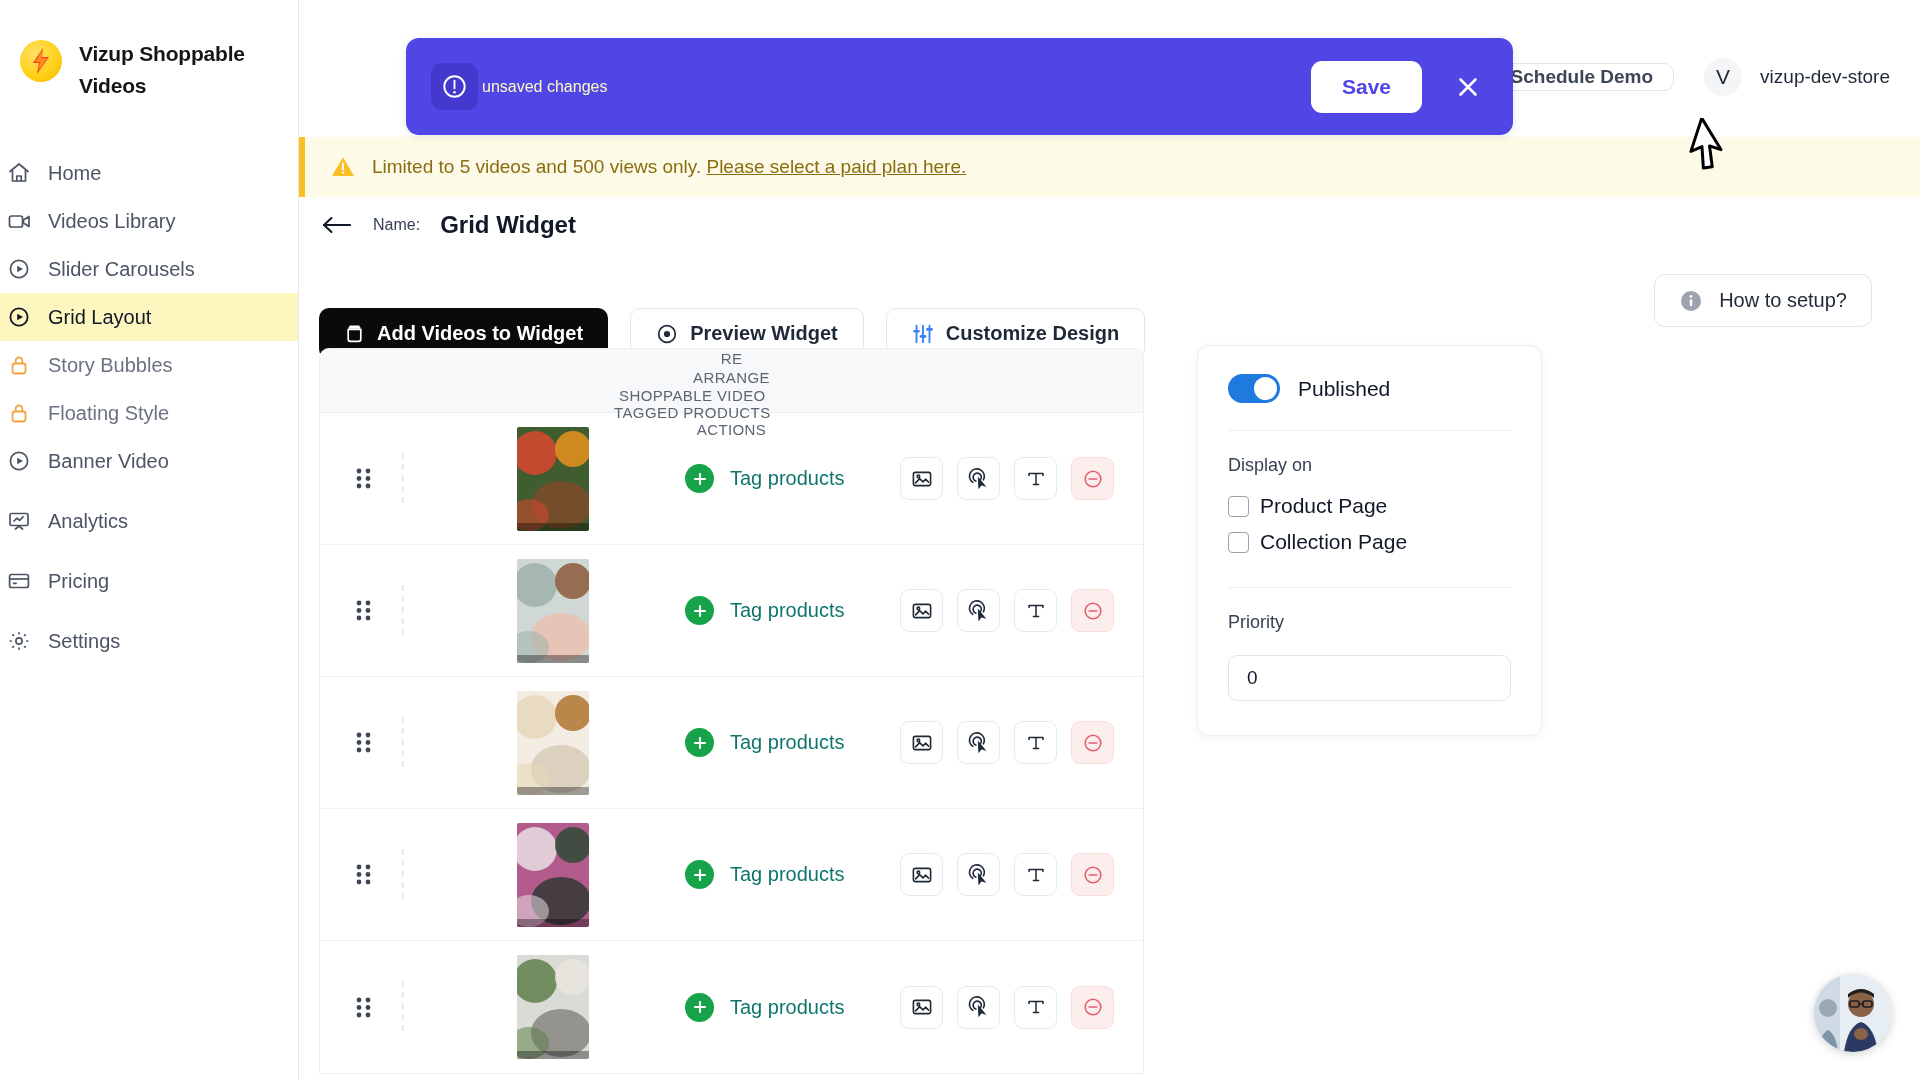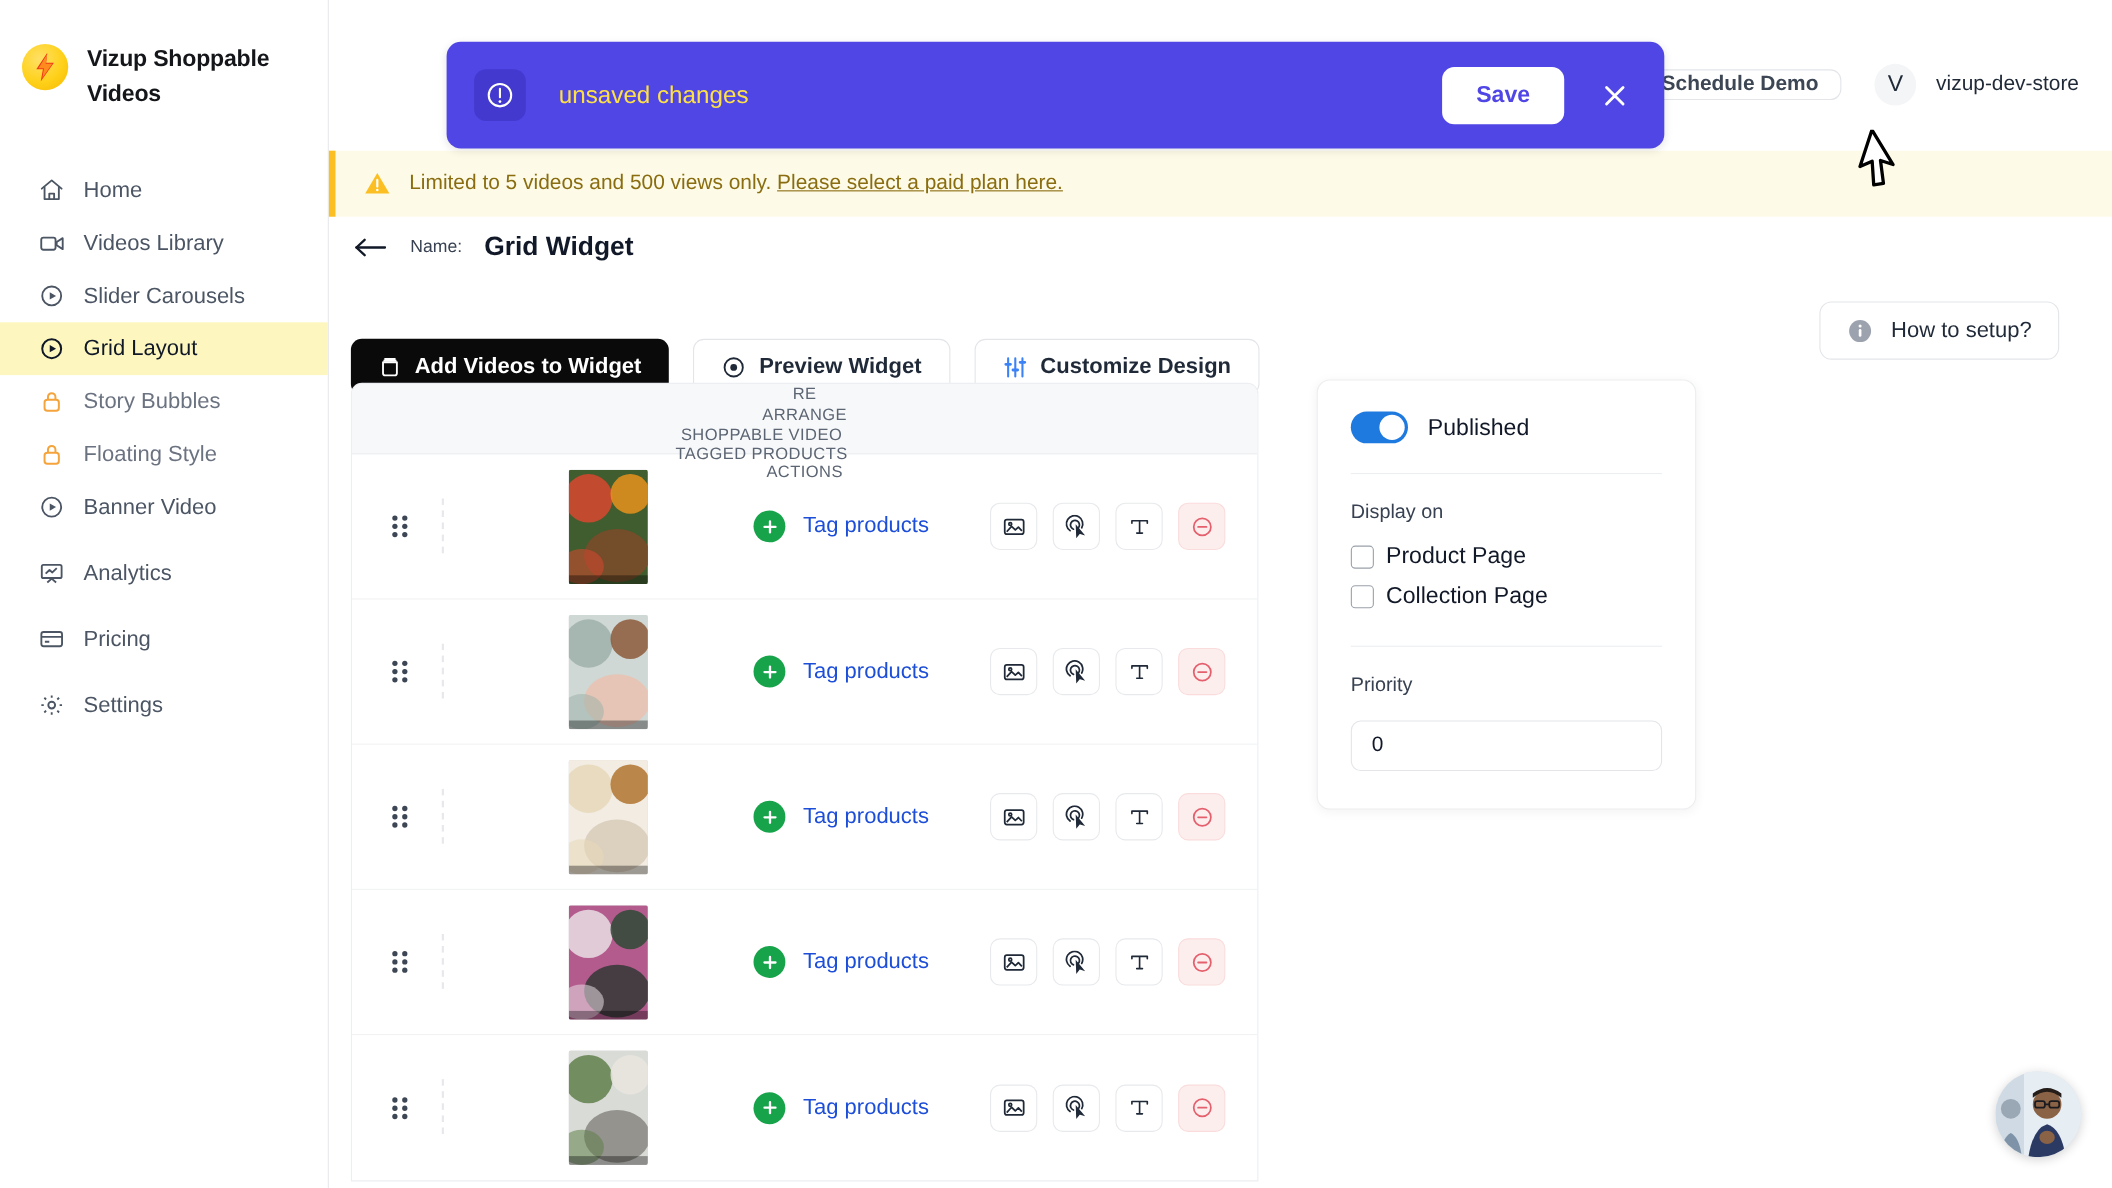--- a/index.html
+++ b/index.html
@@ -27,21 +27,21 @@
     display: flex; align-items: center; justify-content: center;
     margin-top: 2px;
   }
   .brand-name {
     font-size: 21px; font-weight: bold; line-height: 32px;
     color: #14161a; letter-spacing: -0.2px; max-width: 170px;
   }
   .nav { margin-top: 47px; }
   .nav-item {
     display: flex; align-items: center; gap: 16px;
-    height: 48px; padding-left: 34px; margin: 0 0 0 0;
+    height: 48px; padding-left: 6px; margin: 0 0 0 0;
     font-size: 20px; color: #4b5563; cursor: pointer;
   }
   .nav-gap { height: 12px; }
   .nav-item .nav-ico { width: 26px; height: 26px; flex: 0 0 26px; display: flex; align-items: center; justify-content: center; }
   .nav-item.active {
     background: #fdf7bf; color: #111827; font-weight: normal;
   }
   .nav-item.locked { color: #6b7280; }
   svg { display: block; }
 
@@ -72,21 +72,21 @@
     width: 1107px; height: 97px;
     background: #4f46e5; border-radius: 13px;
     display: flex; align-items: center; padding: 0 25px 0 25px;
     box-shadow: 0 2px 8px rgba(0,0,0,0.10);
     z-index: 40;
   }
   .banner-ico {
     width: 47px; height: 47px; border-radius: 11px; background: #4339ce;
     display: flex; align-items: center; justify-content: center; flex: 0 0 47px;
   }
-  .banner-text { color: #fde047; font-size: 22px; margin-left: 30px; flex: 1 1 auto; }
+  .banner-text { color: #fef9c3; font-size: 16px; margin-left: 4px; flex: 1 1 auto; }
   .banner-save {
     background: #fff; color: #4f46e5; font-size: 21px; font-weight: bold;
     border: none; border-radius: 11px; height: 52px; padding: 0 31px;
     cursor: pointer; font-family: "Liberation Sans", sans-serif;
   }
   .banner-close {
     margin-left: 26px; width: 40px; height: 40px; cursor: pointer;
     display: flex; align-items: center; justify-content: center;
   }
 
@@ -151,21 +151,21 @@
   .dotcol { opacity: .45; }
   .thumb {
     width: 72px; height: 104px; border-radius: 2px; overflow: hidden;
     background: #ddd; position: relative;
   }
   .plus-circle {
     width: 29px; height: 29px; border-radius: 50%; background: #17a34a;
     display: flex; align-items: center; justify-content: center; flex: 0 0 29px;
     cursor: pointer;
   }
-  .tagtxt { font-size: 20px; color: #1d4ed8; }
+  .tagtxt { font-size: 20px; color: #0f766e; }
   .ibtn {
     width: 43px; height: 43px; border: 1px solid #e7e9ec; border-radius: 9px;
     background: #fff; display: flex; align-items: center; justify-content: center;
     cursor: pointer;
   }
   .ibtn.danger { background: #fdeeee; border-color: #fadcdc; }
 
   
   .panel {
     position: absolute; top: 345px; left: 898px; width: 345px;

